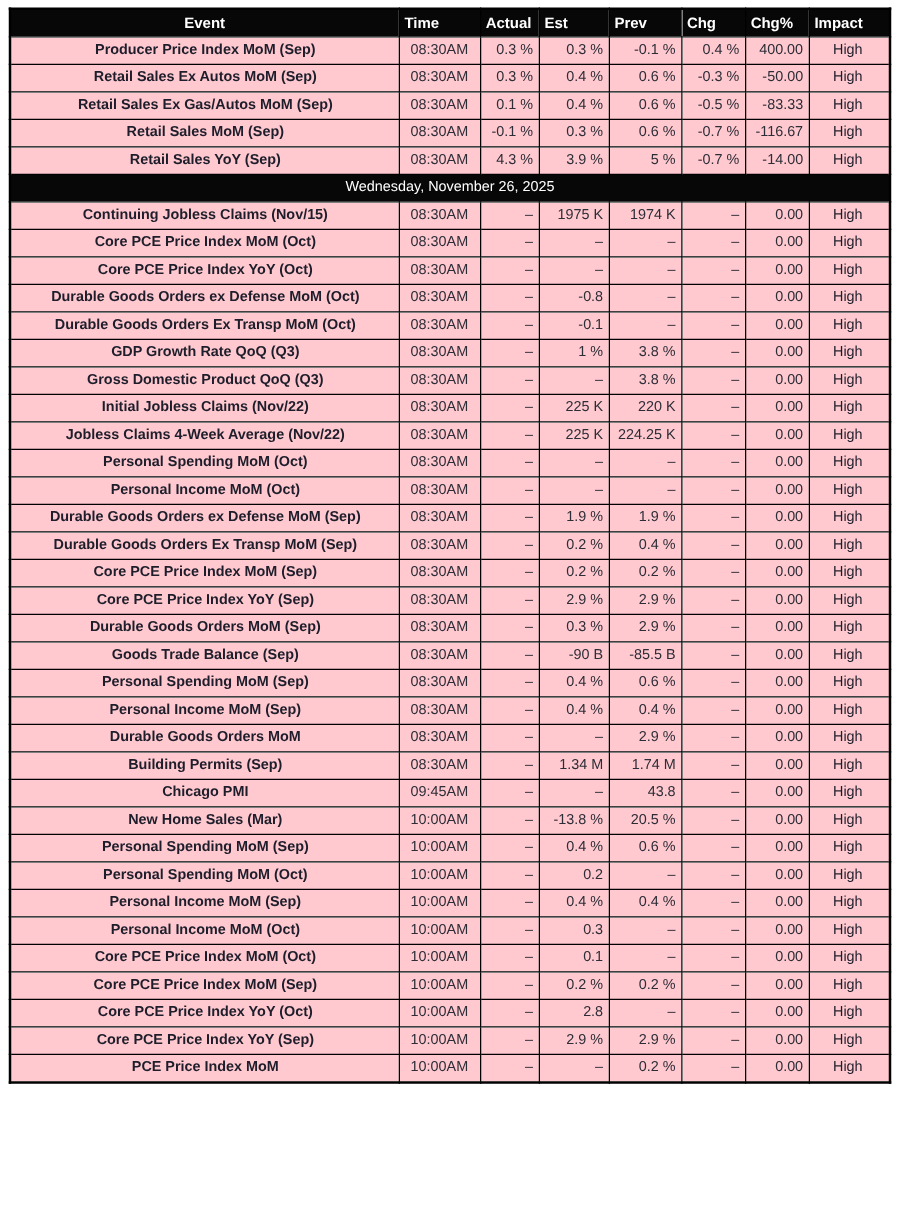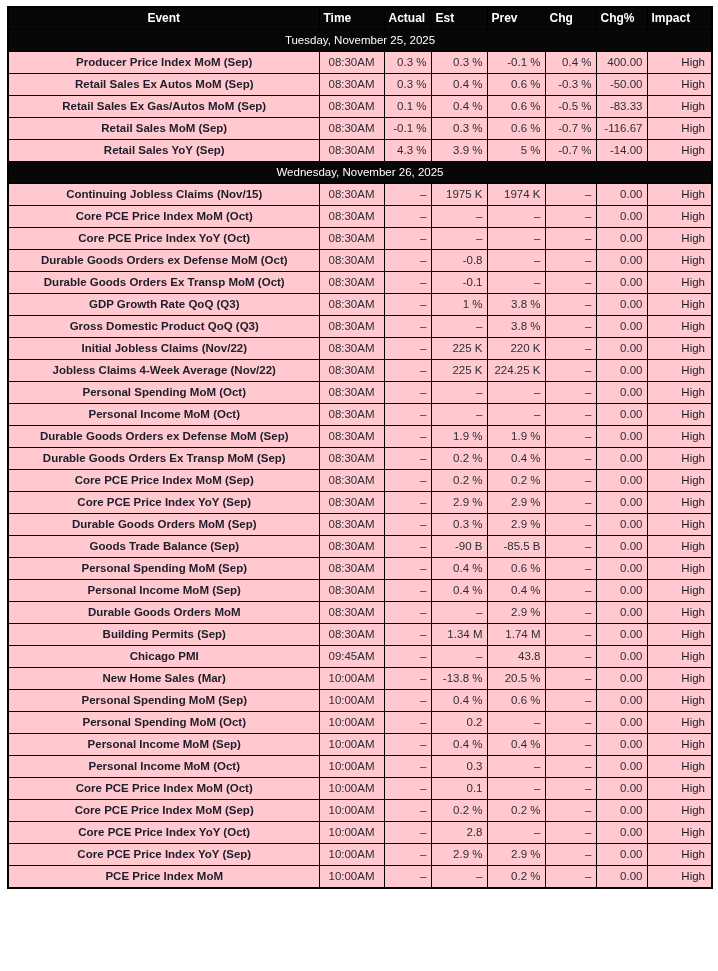--- a/index.html
+++ b/index.html
@@ -61,21 +61,21 @@
     color:var(--value-text);
     text-align:center;
   }
   td.num{
     color:var(--value-text);
     text-align:right;
     padding-right:4px;
   }
   td.impact{
     color:var(--event-text);
-    text-align:right;
+    text-align:center;
     padding-right:6px;
   }
 </style>
 </head>
 <body>
 
 <div class="wrap">
   <table class="cal">
     <colgroup>
       <col style="width:311px">
@@ -93,23 +93,20 @@
         <th>Time</th>
         <th>Actual</th>
         <th>Est</th>
         <th>Prev</th>
         <th>Chg</th>
         <th>Chg%</th>
         <th>Impact</th>
       </tr>
     </thead>
     <tbody id="cal-body">
-        <tr class="date-row">
-          <td colspan="8">Tuesday, November 25, 2025</td>
-        </tr>
         <tr class="data-row">
           <td class="event">Producer Price Index MoM (Sep)</td>
           <td class="time">08:30AM</td>
           <td class="num">0.3 %</td>
           <td class="num">0.3 %</td>
           <td class="num">-0.1 %</td>
           <td class="num">0.4 %</td>
           <td class="num">400.00</td>
           <td class="impact">High</td>
         </tr>

